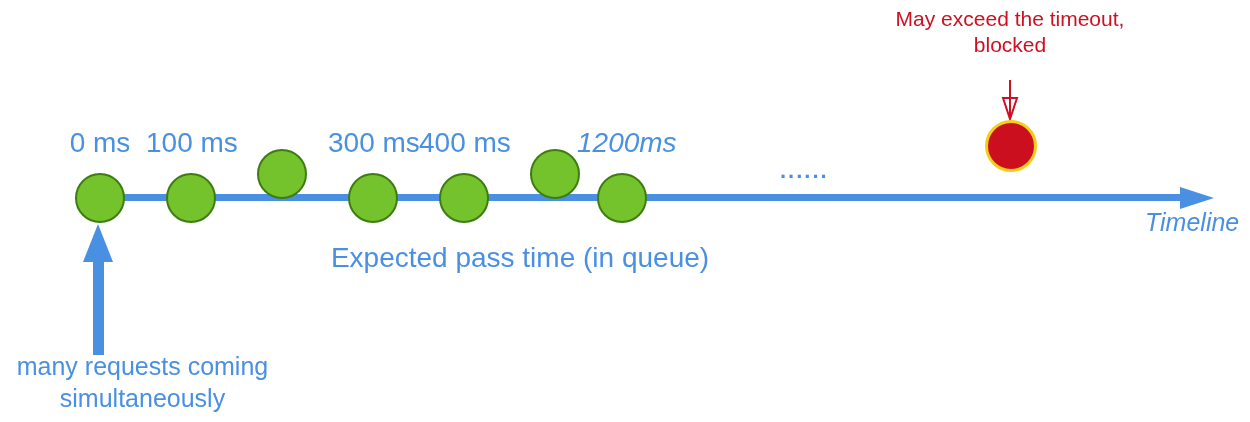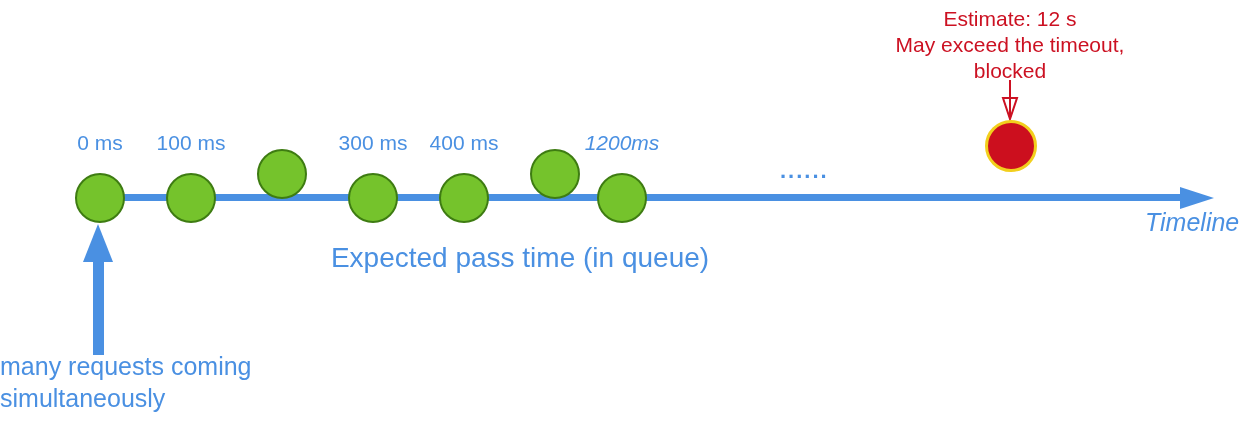--- a/index.html
+++ b/index.html
@@ -53,21 +53,21 @@
     color: var(--blue);
   }
   
   .tick {
     position: absolute;
     top: 131px;
     width: 90px;
     text-align: center;
   }
   .tick-label {
-    font-size: 21px;
+    font-size: 28px;
     line-height: 24px;
     color: var(--blue);
     white-space: nowrap;
   }
   .tick-dot {
     width: 50px; height: 50px;
     margin: 18px auto 0;
     border-radius: 50%;
     background: var(--green-fill);
     border: 2.5px solid var(--green-border);
@@ -109,21 +109,21 @@
   .incoming-arrow-shaft {
     position: absolute;
     left: 93px; top: 258px;
     width: 11px; height: 97px;
     background: var(--blue);
   }
   .incoming-note {
     position: absolute;
     left: 0px; top: 350px;
     width: 285px;
-    text-align: left;
+    text-align: center;
     color: var(--blue);
     font-size: 25px;
     line-height: 32px;
   }
   .queue-note {
     position: absolute;
     left: 330px; top: 242px;
     width: 380px;
     text-align: center;
     color: var(--blue);
@@ -162,21 +162,20 @@
     </div>
     <div class="tick" style="left: 510px;">
       <div class="tick-dot"></div>
     </div>
     <div class="tick" style="left: 577px; font-style: italic;">
       <div class="tick-label">1200ms</div>
       <div class="tick-dot"></div>
     </div>
 
   <div class="blocked-note">
-    <div>Estimate: 12 s</div>
     <div>May exceed the timeout,</div>
     <div>blocked</div>
   </div>
   <svg class="blocked-arrow" viewBox="0 0 30 44">
     <polygon points="8,20 22,20 15,41"></polygon>
     <line x1="15" y1="2" x2="15" y2="40"></line>
   </svg>
   <div class="blocked-dot"></div>
 
   <div class="incoming-arrow-head"></div>

